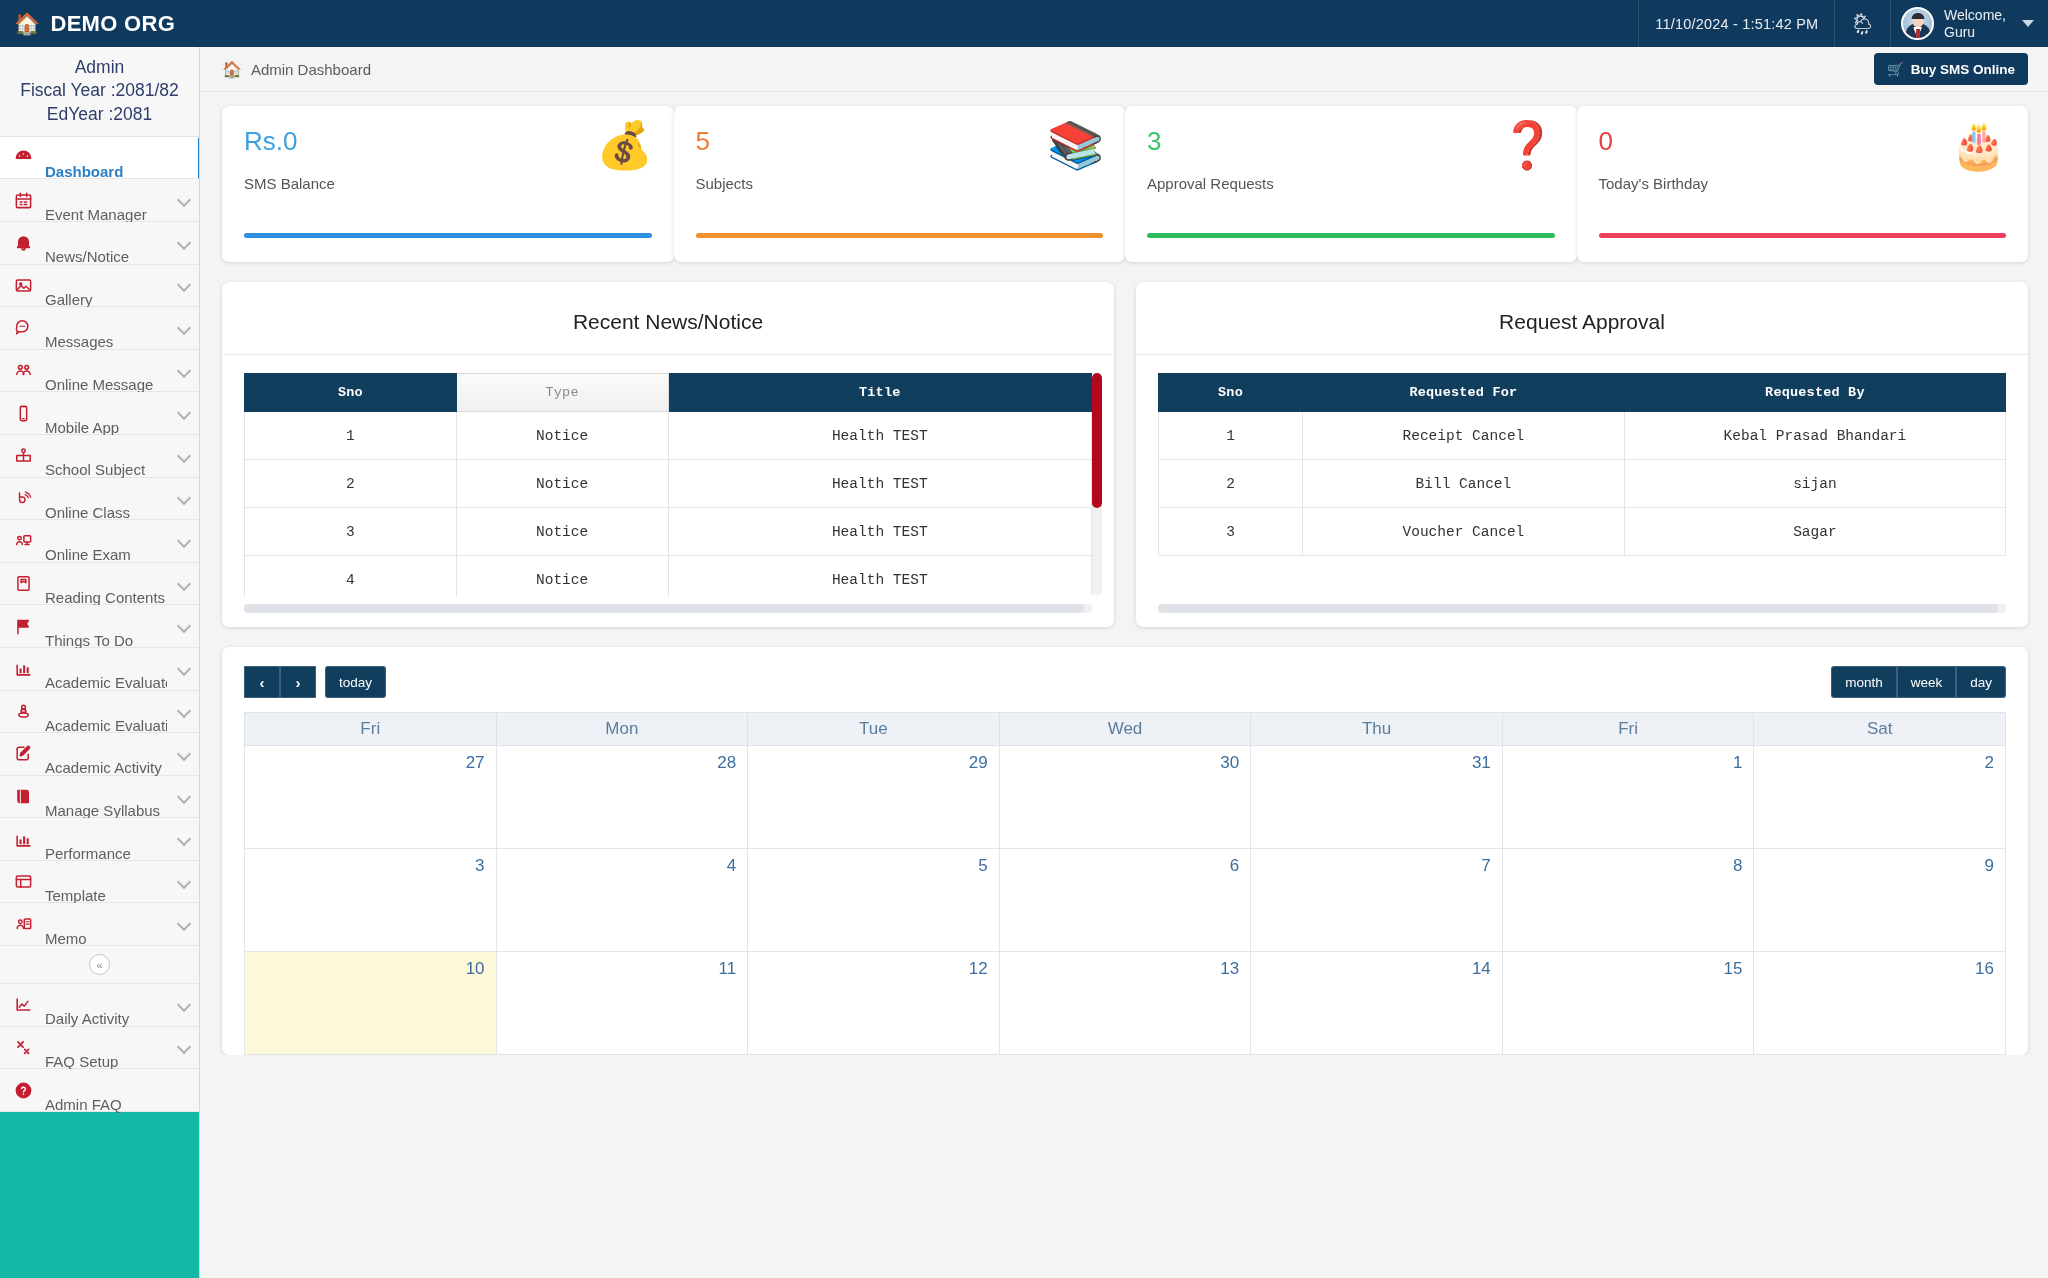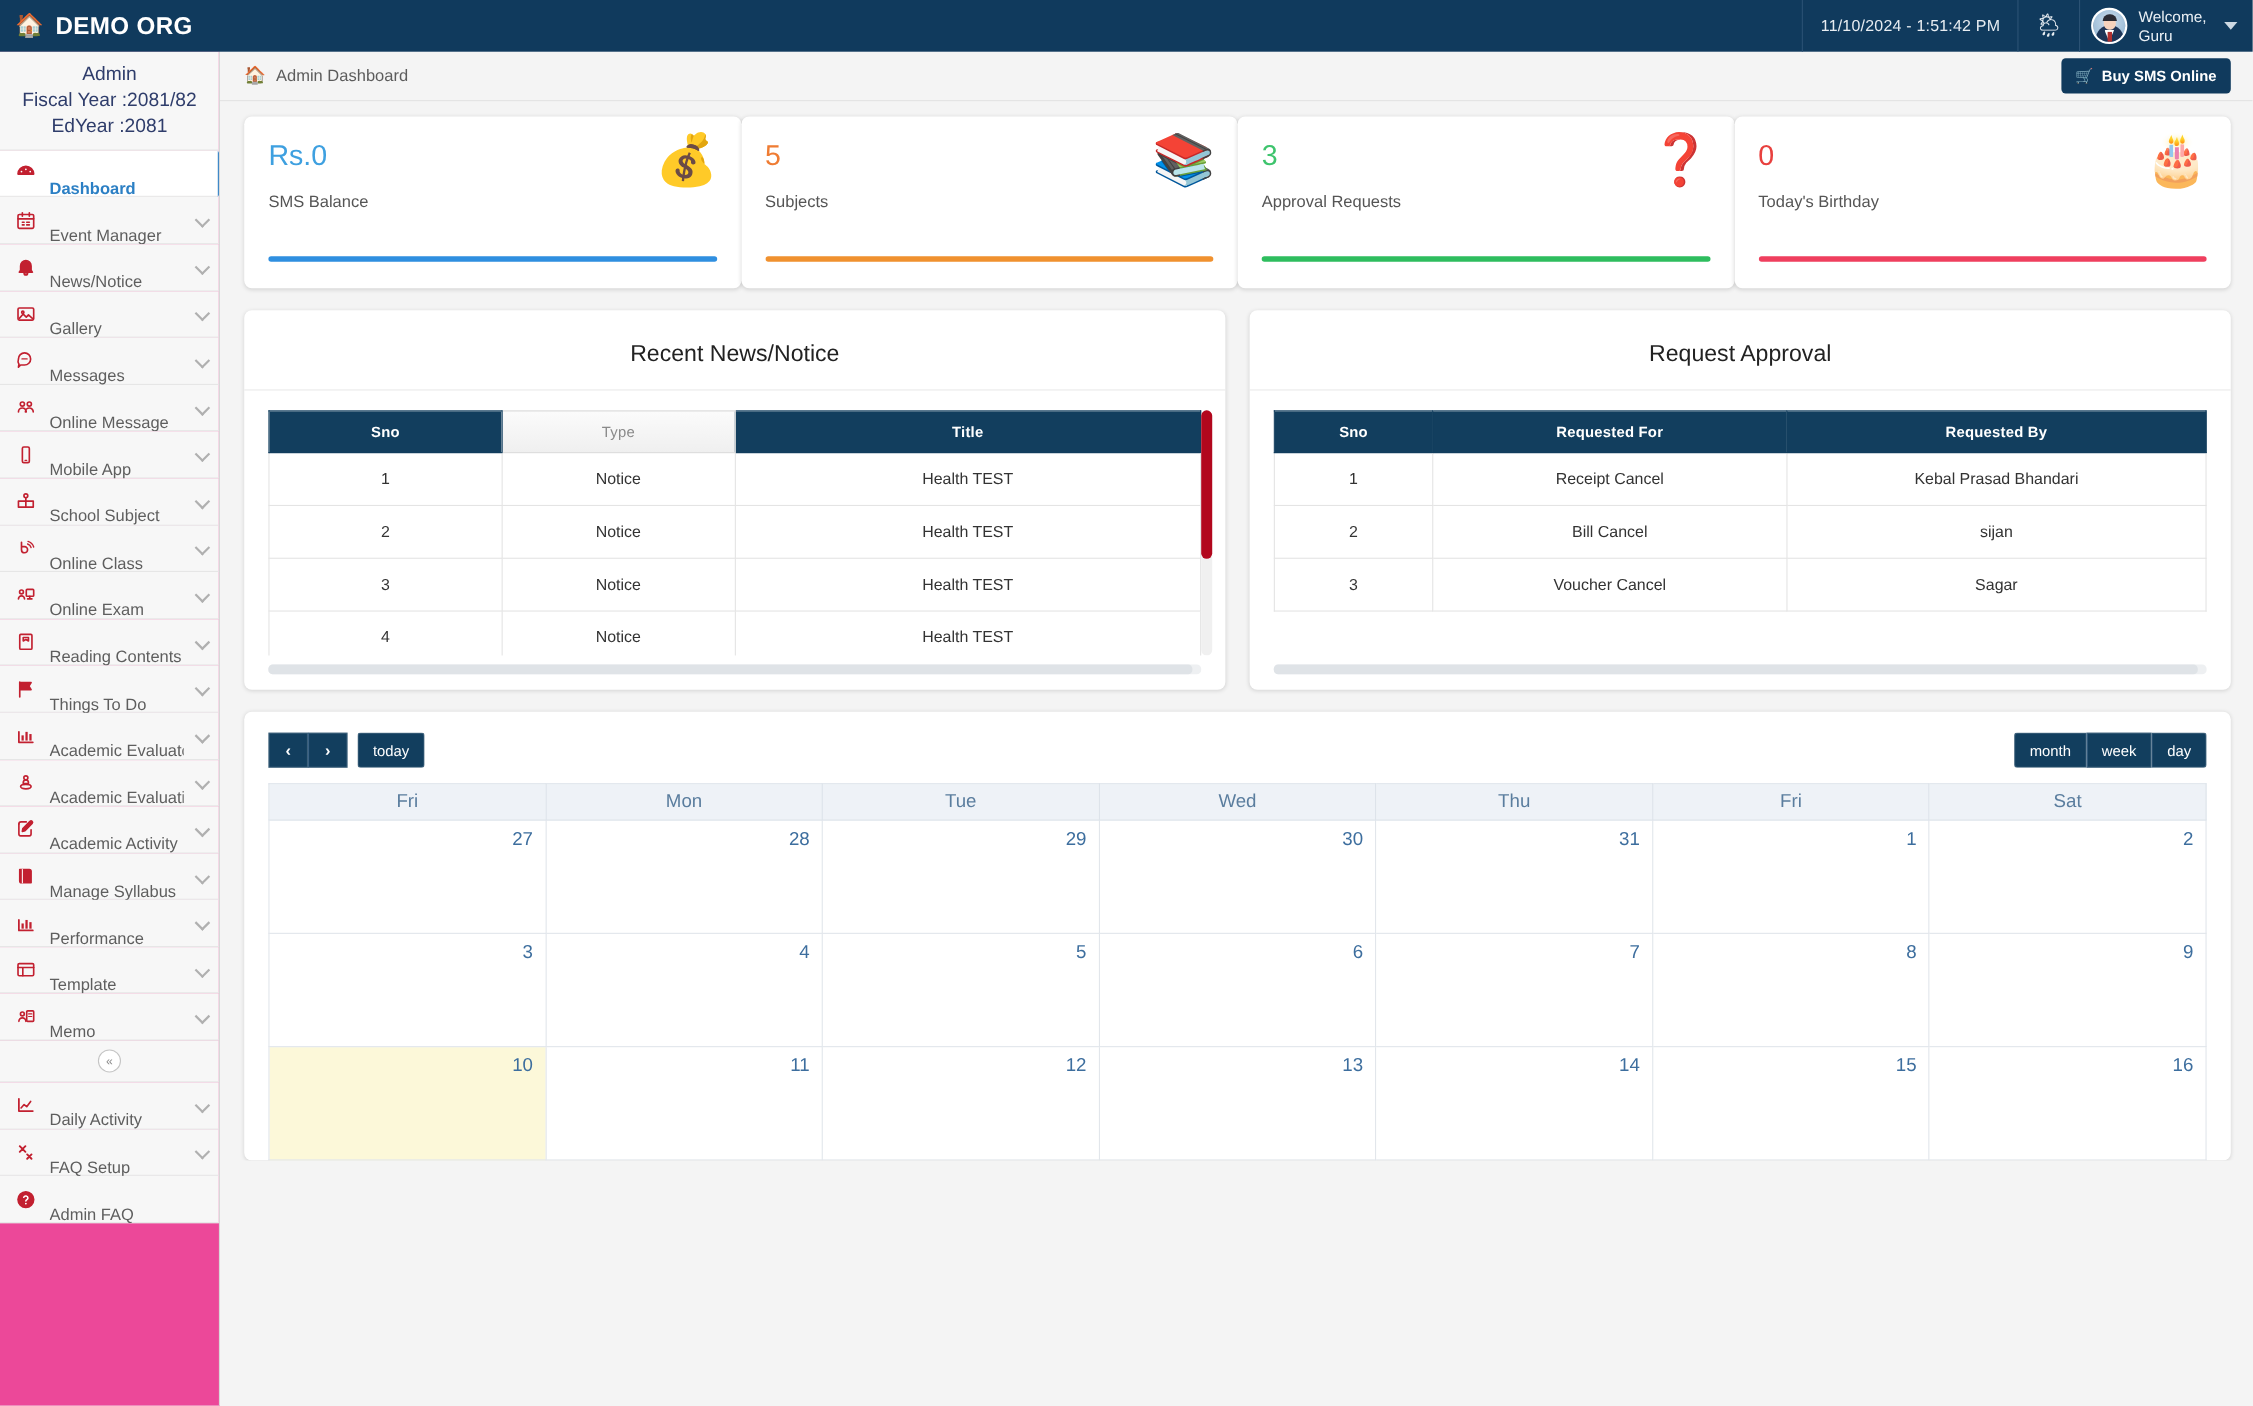--- a/index.html
+++ b/index.html
@@ -79,21 +79,21 @@
     width: 0; height: 0; border-left: 6px solid transparent;
     border-right: 6px solid transparent; border-top: 7px solid #cdd9e3;
     margin-left: 6px;
   }
 
   
   .shell { display: flex; height: calc(1278px - 47px); }
 
   
   .sidebar {
-    width: 200px; flex: none; background: #ec4899;
+    width: 200px; flex: none; background: #14b8a6;
     border-right: 1px solid #d8d8d8; overflow: hidden; position: relative;
   }
   .side-head {
     padding: 9px 6px 10px; text-align: center;
     color: #2f3d6b; font-size: 17.5px; line-height: 1.33;
     border-bottom: 1px solid #e2e2e2; background: #f7f7f7;
   }
   .nav-item {
     display: flex; align-items: center; gap: 11px;
     height: 42.6px; padding: 0 9px 0 12px;
@@ -173,21 +173,21 @@
   .panels { display: flex; gap: 22px; margin-top: 20px; }
   .panel {
     flex: 1; background: #fff; border-radius: 7px;
     box-shadow: 0 1px 4px rgba(0,0,0,.13); padding: 0 0 14px 0;
     height: 345px; display: flex; flex-direction: column;
   }
   .panel-title {
     text-align: center; font-size: 21px; color: #222;
     padding: 28px 10px 20px; border-bottom: 1px solid #eaeaea;
   }
-  .panel-body { flex: 1; padding: 18px 22px 0; overflow: hidden; position: relative; }
+  .panel-body { flex: 1; padding: 18px 22px 0; overflow: hidden; position: relative; font-family: Liberation Mono, monospace; }
 
   table.dt { width: 100%; border-collapse: collapse; table-layout: fixed; }
   table.dt th {
     background: #123e5e; color: #fff; font-size: 13.5px; font-weight: bold;
     height: 38px; text-align: center; border: 1px solid #123e5e;
     letter-spacing: .2px;
   }
   table.dt th.hovered {
     background: linear-gradient(#fbfbfb,#efefef); color: #8a8a8a;
     border: 1px solid #dcdcdc; font-weight: normal;

